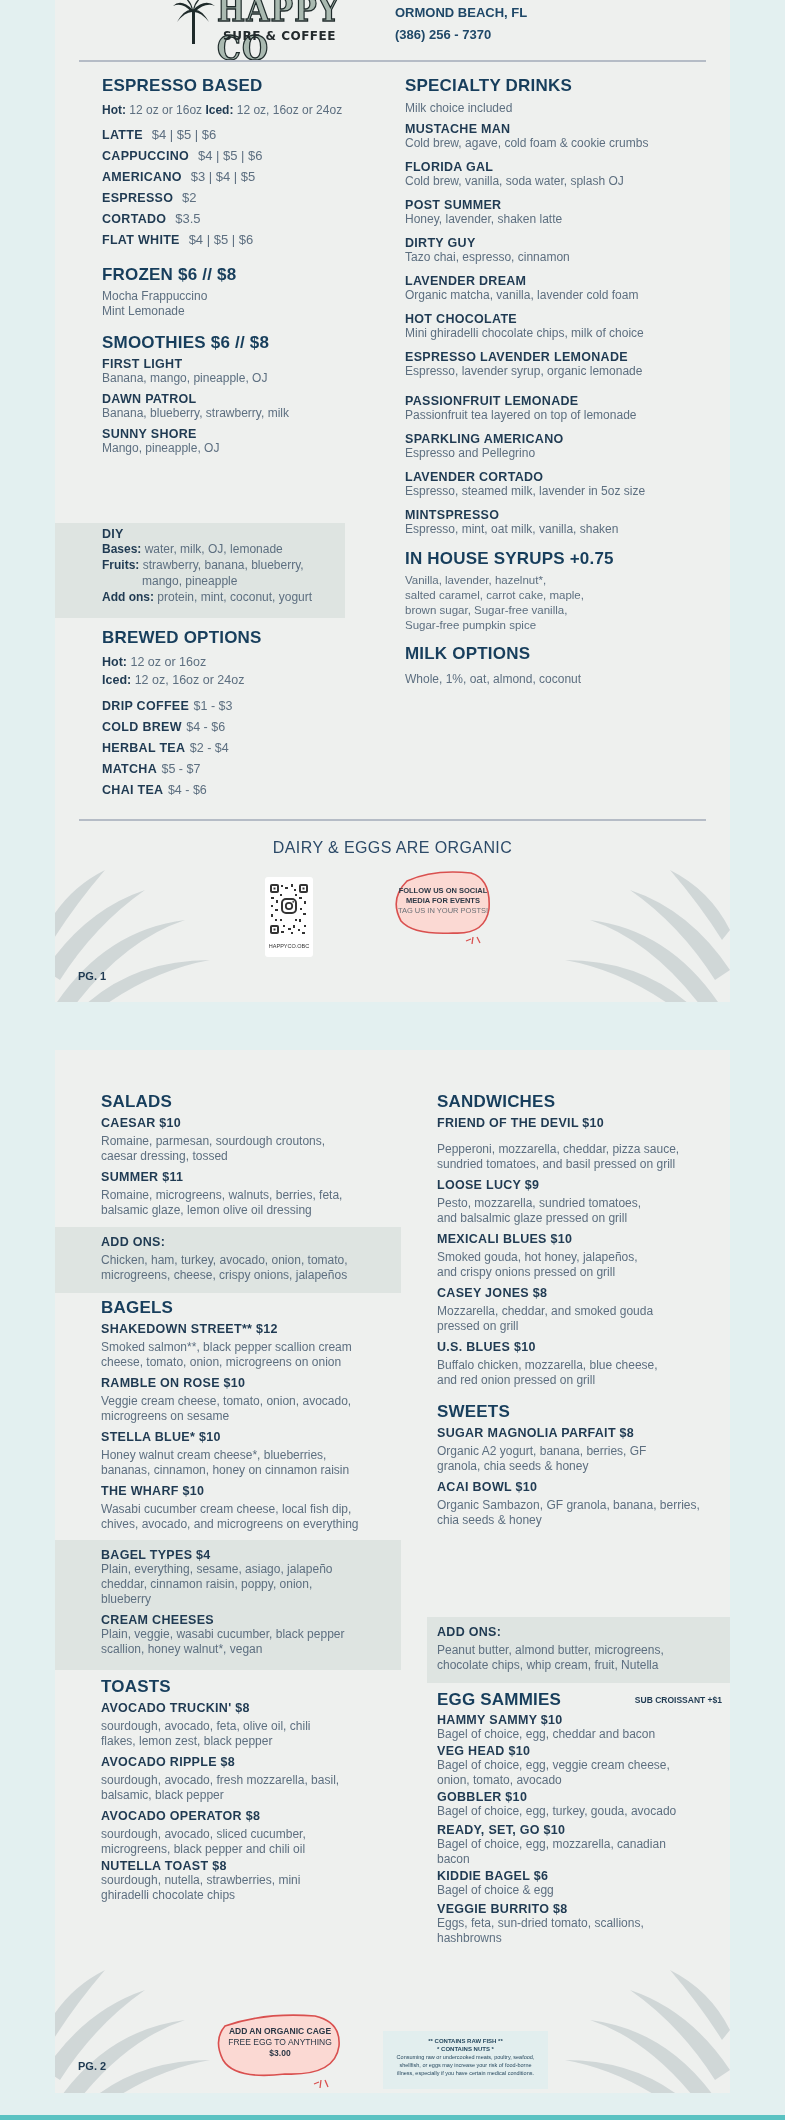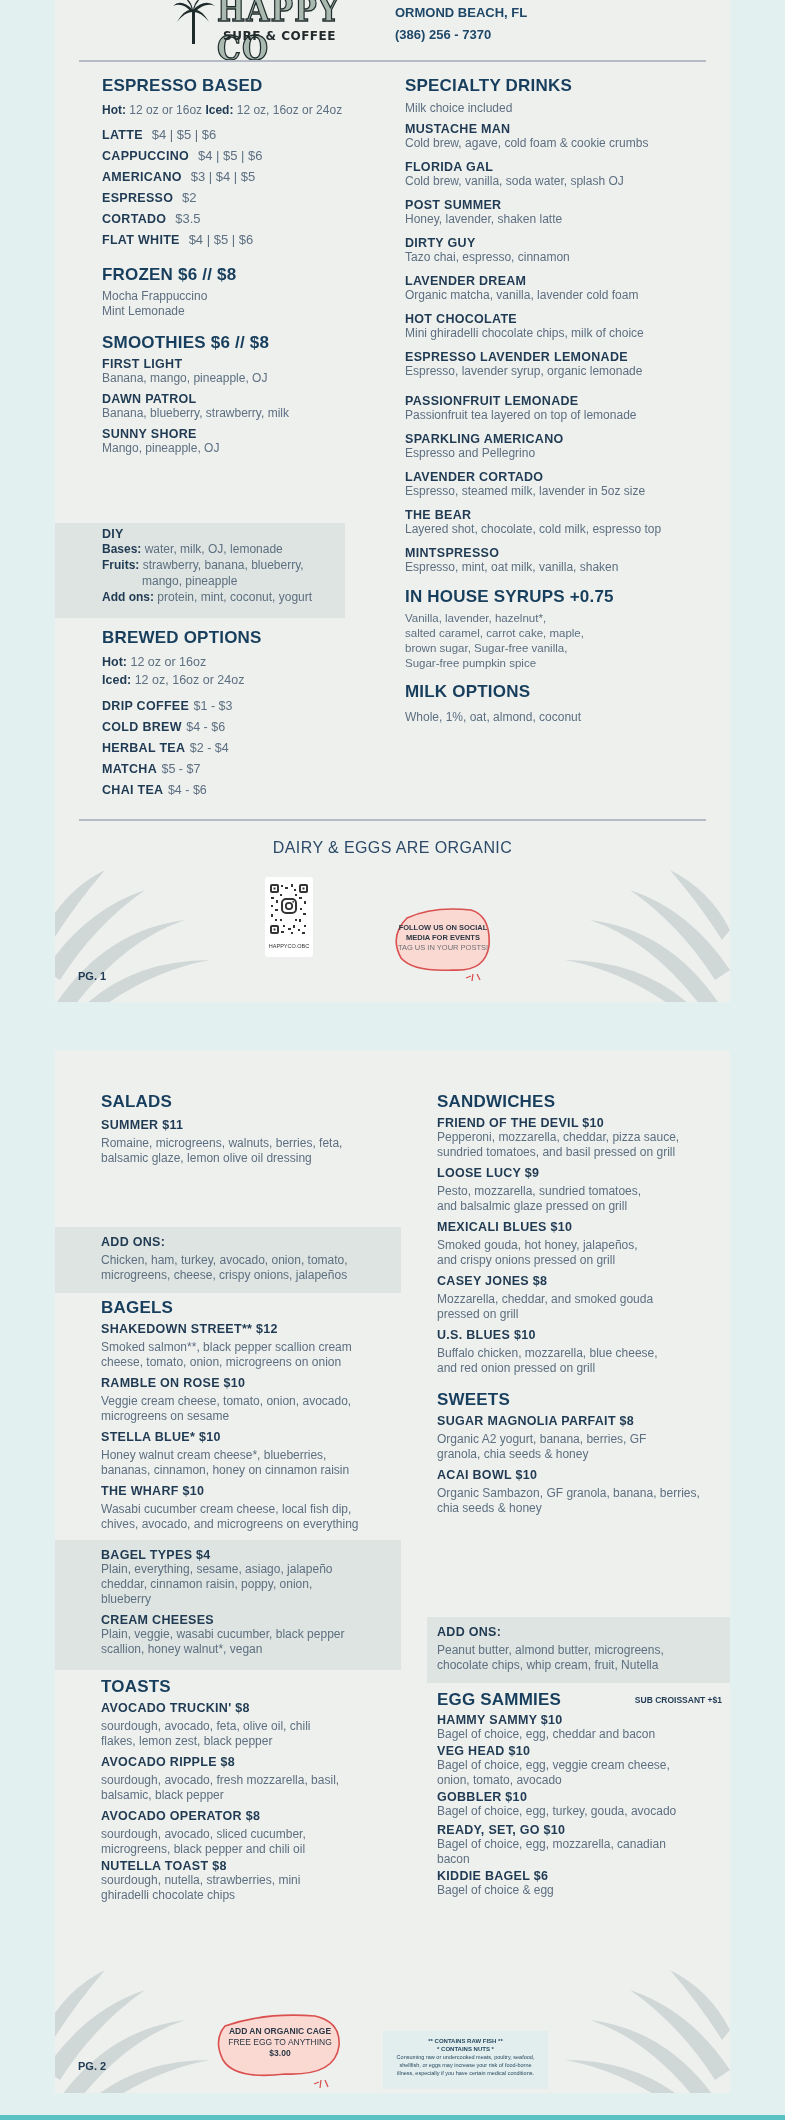--- a/index.html
+++ b/index.html
@@ -213,24 +213,20 @@
         <div class="item-name">PASSIONFRUIT LEMONADE</div>
         <div class="item-desc">Passionfruit tea layered on top of lemonade</div>
       </div>
     <div style="margin-top:9px">
         <div class="item-name">SPARKLING AMERICANO</div>
         <div class="item-desc">Espresso and Pellegrino</div>
       </div>
     <div style="margin-top:9px">
         <div class="item-name">LAVENDER CORTADO</div>
         <div class="item-desc">Espresso, steamed milk, lavender in 5oz size</div>
-      </div>
-    <div style="margin-top:9px">
-        <div class="item-name">THE BEAR</div>
-        <div class="item-desc">Layered shot, chocolate, cold milk, espresso top</div>
       </div>
     <div style="margin-top:9px">
         <div class="item-name">MINTSPRESSO</div>
         <div class="item-desc">Espresso, mint, oat milk, vanilla, shaken</div>
       </div>
 
     <div class="sec-title" style="margin-top:12px">IN HOUSE SYRUPS +0.75</div>
     <div style="margin-top:4px">
       <div class="item-desc" style="font-size:11.5px">Vanilla, lavender, hazelnut*,</div>
       <div class="item-desc" style="font-size:11.5px">salted caramel, carrot cake, maple,</div>
@@ -285,21 +281,21 @@
           <rect x="15" y="40" width="2" height="2"></rect>
           <rect x="30" y="40" width="2" height="2"></rect>
         <rect x="17" y="20" width="14" height="14" rx="4" fill="none" stroke="#333" stroke-width="2"></rect>
         <circle cx="24" cy="27" r="3.2" fill="none" stroke="#333" stroke-width="1.8"></circle>
         <circle cx="28.2" cy="22.8" r="0.9"></circle>
       </g>
     </svg>
     <div style="position:absolute;left:0;right:0;top:66px;text-align:center;font-size:5.5px;color:#333">HAPPYCO.OBC</div>
   </div>
 
-  <div class="blob" style="left:338px;top:906px;width:100px;height:75px">
+  <div class="blob" style="left:338px;top:869px;width:100px;height:75px">
     <svg width="100" height="80" viewBox="0 0 100 80">
       <path d="M14 12 Q40 0 78 4 Q98 10 96 40 Q92 66 60 64 Q20 66 8 52 Q-4 30 14 12Z" fill="#fbd9d3" stroke="#d9504f" stroke-width="1.6"></path>
       <g stroke="#d9504f" stroke-width="1.3" fill="none">
           <path d="M73 72 L78 70"></path>
           <path d="M80 68 L79 75"></path>
           <path d="M84 68 L87 74"></path>
         </g>
     </svg>
     <div class="txt" style="padding-top:17px">
       <div style="font-weight:bold;font-size:7.5px;color:#2b3846;line-height:10px">FOLLOW US ON SOCIAL</div>
@@ -325,20 +321,25 @@
     <g fill="#b9c3c6">
       <path d="M160 175 Q110 100 30 90 Q90 110 140 175Z"></path>
       <path d="M170 140 Q130 80 70 60 Q120 95 155 150Z"></path>
       <path d="M170 100 Q150 60 110 40 Q140 75 162 110Z"></path>
       <path d="M130 175 Q80 130 5 130 Q60 140 110 175Z"></path>
     </g>
   </svg>
 
   <div class="col" style="left:46px;top:42px;width:300px">
     <div class="sec-title">SALADS</div>
+    <div style="margin-top:4px">
+      <div class="item-name">CAESAR $10</div>
+      <div class="item-desc" style="margin-top:4px">Romaine, parmesan, sourdough croutons,</div>
+      <div class="item-desc">caesar dressing, tossed</div>
+    </div>
     <div style="margin-top:6px">
       <div class="item-name">SUMMER $11</div>
       <div class="item-desc" style="margin-top:4px">Romaine, microgreens, walnuts, berries, feta,</div>
       <div class="item-desc">balsamic glaze, lemon olive oil dressing</div>
     </div>
   </div>
   <div class="shade" style="position:absolute;left:0;top:177px;width:346px;height:66px;padding:8px 0 0 46px">
     <div class="item-name">ADD ONS:</div>
     <div class="item-desc" style="margin-top:4px">Chicken, ham, turkey, avocado, onion, tomato,</div>
     <div class="item-desc">microgreens, cheese, crispy onions, jalapeños</div>
@@ -398,21 +399,21 @@
       <div class="item-name">NUTELLA TOAST $8</div>
       <div class="item-desc">sourdough, nutella, strawberries, mini</div>
       <div class="item-desc">ghiradelli chocolate chips</div>
     </div>
   </div>
 
   <div class="col" style="left:382px;top:42px;width:290px">
     <div class="sec-title">SANDWICHES</div>
     <div style="margin-top:4px">
         <div class="item-name">FRIEND OF THE DEVIL $10</div>
-        <div class="item-desc" style="margin-top:0">Pepperoni, mozzarella, cheddar, pizza sauce,</div>
+        <div class="item-desc" style="margin-top:12px">Pepperoni, mozzarella, cheddar, pizza sauce,</div>
         <div class="item-desc">sundried tomatoes, and basil pressed on grill</div>
       </div>
     <div style="margin-top:6px">
         <div class="item-name">LOOSE LUCY $9</div>
         <div class="item-desc" style="margin-top:4px">Pesto, mozzarella, sundried tomatoes,</div>
         <div class="item-desc">and balsalmic glaze pressed on grill</div>
       </div>
     <div style="margin-top:6px">
         <div class="item-name">MEXICALI BLUES $10</div>
         <div class="item-desc" style="margin-top:4px">Smoked gouda, hot honey, jalapeños,</div>
@@ -466,20 +467,25 @@
         <div class="item-desc">Bagel of choice, egg, turkey, gouda, avocado</div>
       </div>
     <div style="margin-top:4px">
         <div class="item-name">READY, SET, GO $10</div>
         <div class="item-desc">Bagel of choice, egg, mozzarella, canadian</div>
         <div class="item-desc">bacon</div>
       </div>
     <div style="margin-top:2px">
         <div class="item-name">KIDDIE BAGEL $6</div>
         <div class="item-desc">Bagel of choice &amp; egg</div>
+      </div>
+    <div style="margin-top:4px">
+        <div class="item-name">VEGGIE BURRITO $8</div>
+        <div class="item-desc">Eggs, feta, sun-dried tomato, scallions,</div>
+        <div class="item-desc">hashbrowns</div>
       </div>
   </div>
 
   <div class="blob" style="left:160px;top:960px;width:130px;height:80px">
     <svg width="130" height="82" viewBox="0 0 130 82">
       <path d="M10 16 Q50 2 100 6 Q126 12 124 36 Q120 66 70 64 Q20 70 8 50 Q-2 30 10 16Z" fill="#fbd9d3" stroke="#d9504f" stroke-width="1.6"></path>
       <g stroke="#d9504f" stroke-width="1.3" fill="none">
           <path d="M99 74 L104 72"></path>
           <path d="M106 70 L105 78"></path>
           <path d="M110 70 L113 77"></path>

